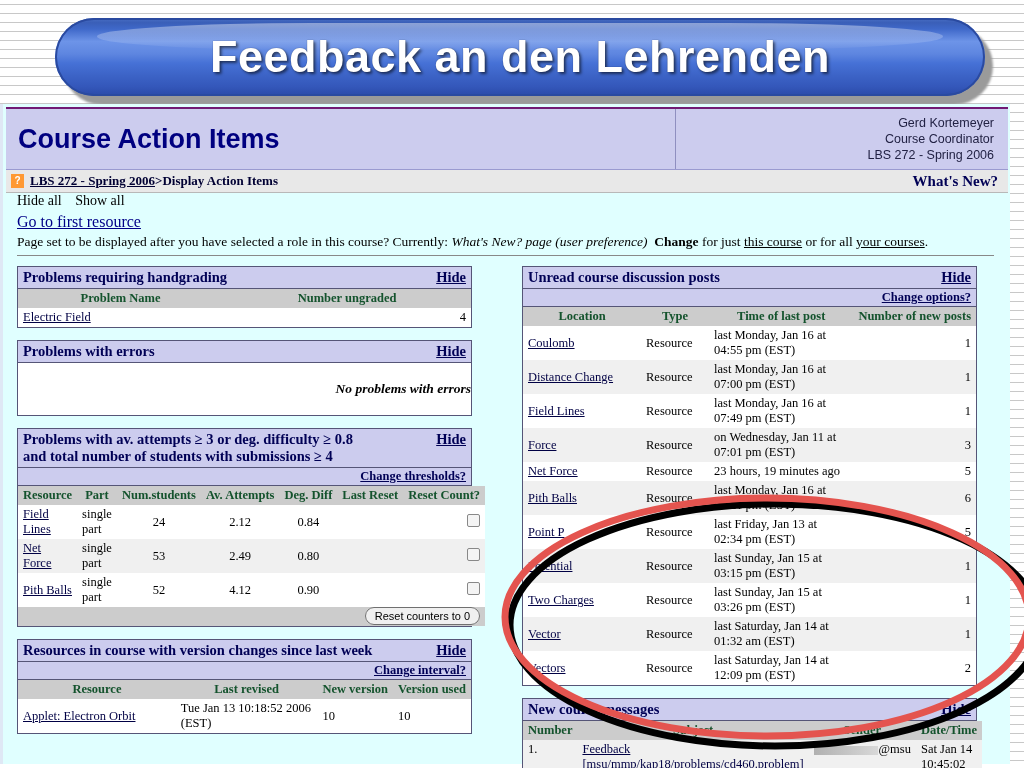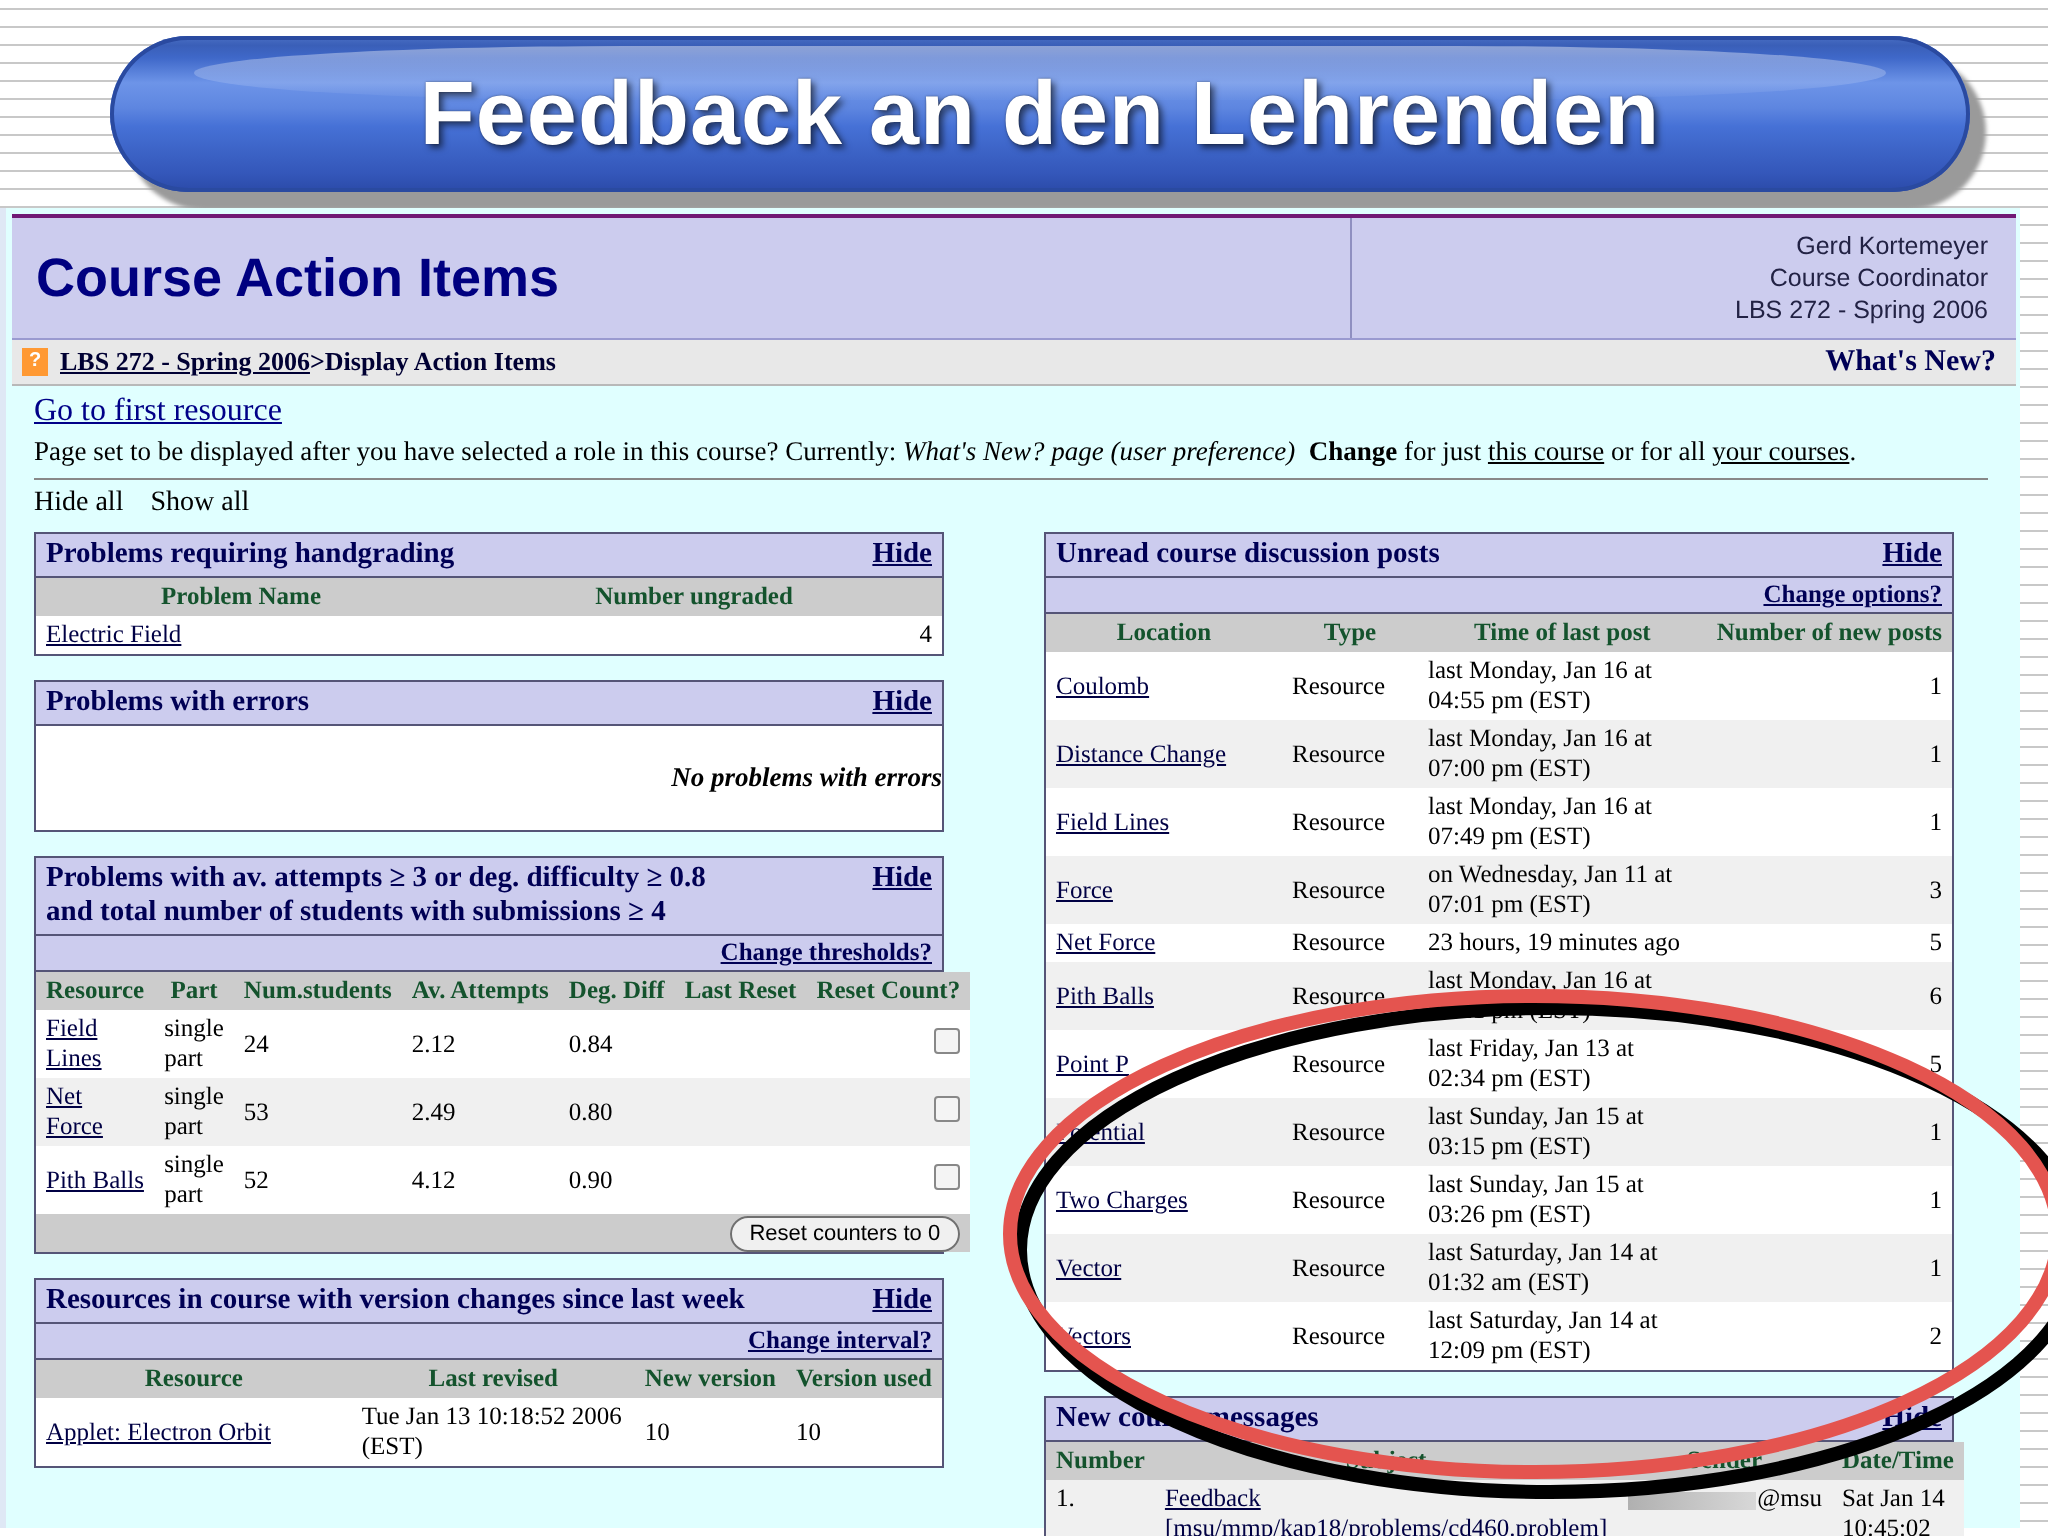--- a/index.html
+++ b/index.html
@@ -155,21 +155,21 @@
   table.tbl { width: 100%; border-collapse: collapse; font-size: 12.5px; }
   table.tbl th {
     background: #cccccc; font-weight: bold; text-align: center;
     padding: 2px 5px; color: #14532d; white-space: nowrap;
   }
   table.tbl td { padding: 2px 5px; color: #000000; }
   table.tbl tr.r-odd td { background: #f0f0f0; }
   table.tbl tr.r-even td { background: #ffffff; }
   .lnk { text-decoration: underline; color: #000044; }
   .num { text-align: right; }
-  .ctr { }
+  .ctr { text-align: center; }
   .empty-msg {
     text-align: right; font-style: italic; font-weight: bold;
     font-size: 13.5px; padding: 18px 0; color: #000000; background: #ffffff;
   }
   .footer-row { background: #cccccc; text-align: right; padding: 6px 8px; }
   .btn {
     font-family: "Liberation Sans", sans-serif; font-size: 11px;
     background: #f0f0f0; border: 1px solid #707070; border-radius: 9px;
     padding: 2px 9px; color: #000000;
   }
@@ -210,37 +210,37 @@
     </div>
   </div>
 
   <div id="crumb">
     <div id="help-icon">?</div>
     <span id="crumb-course">LBS 272 - Spring 2006</span>
     <span id="crumb-rest">&gt;Display Action Items</span>
     <span id="whatsnew">What's New?</span>
   </div>
 
+  <div id="hideshow">
+    <span>Hide all</span>
+    <span>Show all</span>
+  </div>
   <div id="intro">
     <div id="first-res">Go to first resource</div>
     <div id="pagepref">
       <span>Page set to be displayed after you have selected a role in this course? Currently:</span>
       <i>What's New? page (user preference)</i>
       &nbsp;<b>Change</b>
       <span>for just</span>
       <u>this course</u>
       <span>or for all</span>
       <u>your courses</u><span>.</span>
     </div>
     <hr id="hr">
   </div>
-  <div id="hideshow">
-    <span>Hide all</span>
-    <span>Show all</span>
-  </div>
 
   <div id="cols">
 
     <div class="col">
 
       <div class="panel">
         <div class="panel-hd">
           <span>Problems requiring handgrading</span>
           <span class="hide">Hide</span>
         </div>

